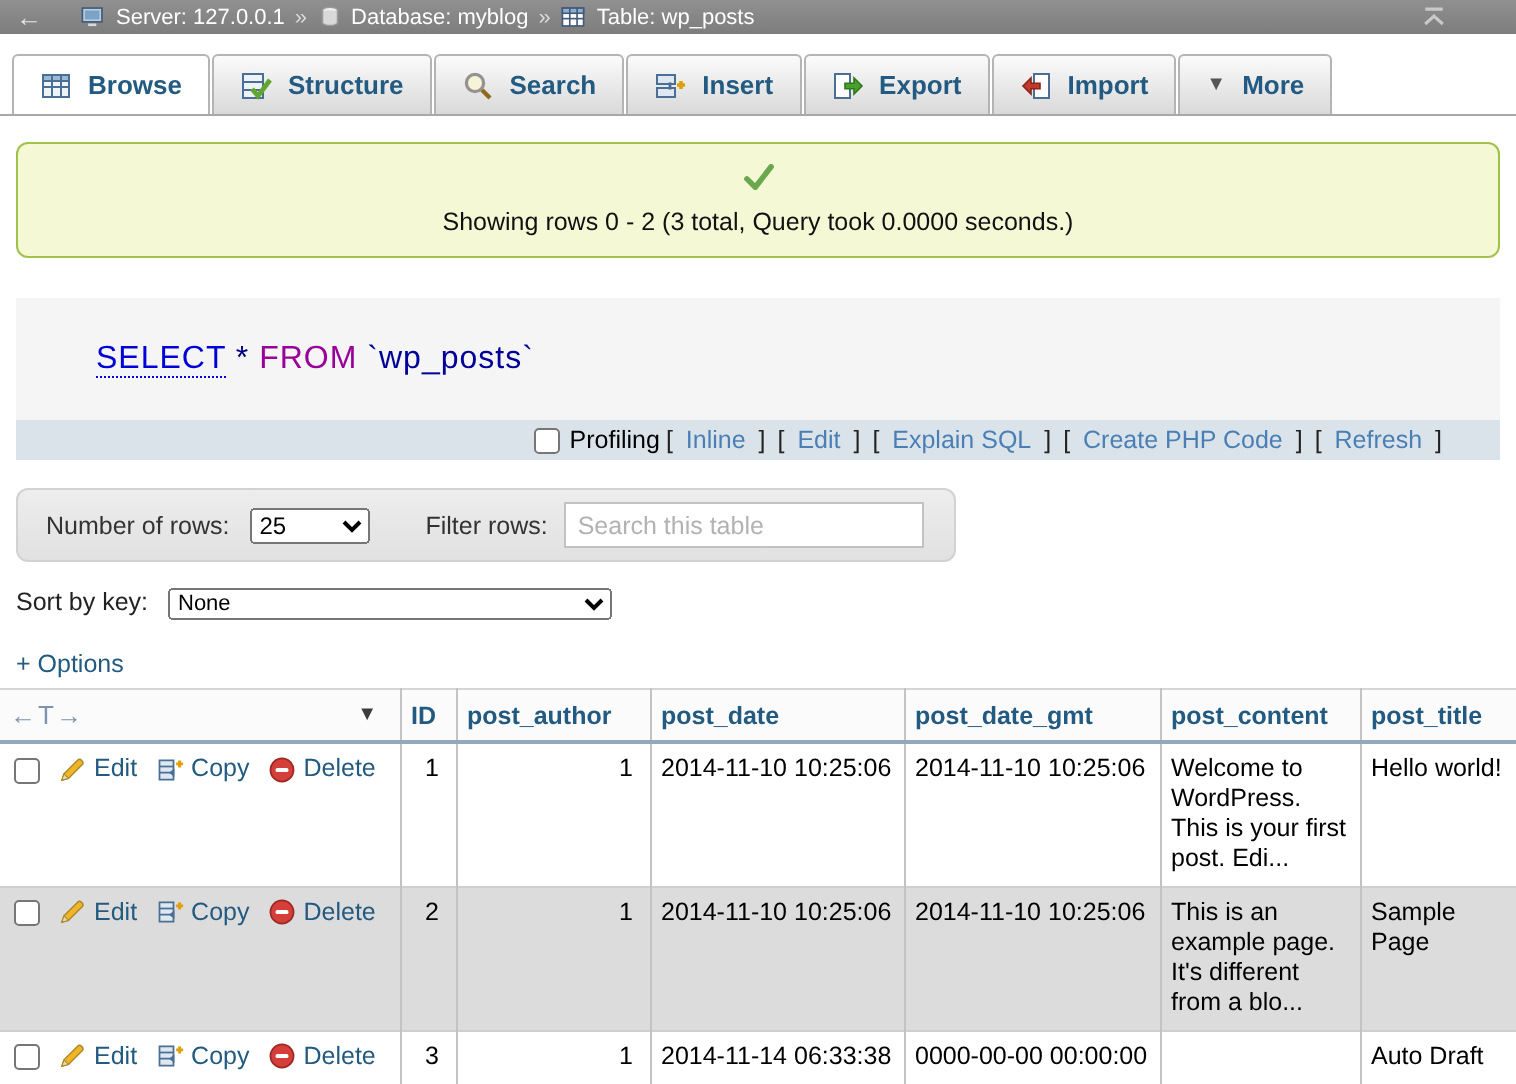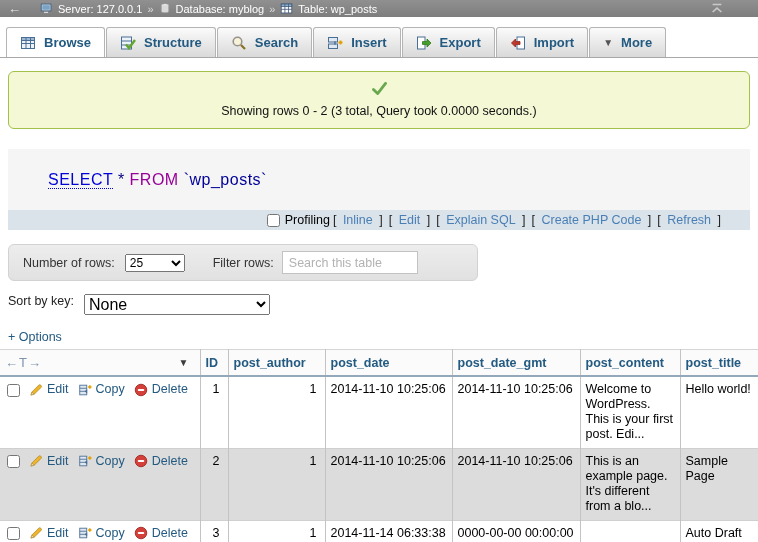--- a/index.html
+++ b/index.html
@@ -44,27 +44,27 @@
   .profilingbar a { color:#4a7fb5; }
   .profilingbar .bracket { color:#222; margin:0 3px; white-space:pre; }
 
   
   .rowsbar { margin:14px 0 0 8px; width:470px; height:37px; background:linear-gradient(#ededed,#e1e1e1);
              border:1px solid #d2d2d2; border-radius:6px; display:flex; align-items:center;
              padding:0 14px; color:#333; font-size:12.5px; }
   .rowsbar .lbl { margin-right:10px; }
   .rowsbar select { width:60px; font-size:12px; }
   .rowsbar .filter-lbl { margin-left:28px; margin-right:8px; }
-  .rowsbar input { width:136px; height:23px; border:1px solid #c2c2c2; padding:2px 6px;
+  .rowsbar input { width:180px; height:23px; border:1px solid #c2c2c2; padding:2px 6px;
                    font-size:12.5px; color:#333; font-family:"Liberation Sans",sans-serif; }
   .rowsbar input::placeholder { color:#b2b2b2; }
 
   .sortrow { margin:13px 0 0 8px; display:flex; font-size:12.5px; color:#222; }
   .sortrow .lbl { margin-right:10px; }
-  .sortrow select { width:186px; font-size:16px; }
+  .sortrow select { width:222px; font-size:11px; }
 
   .optionsrow { margin:15px 0 0 8px; }
   .optionsrow a { color:#235a81; font-size:12.5px; }
 
   
   table.data { width:758px; border-collapse:collapse; table-layout:fixed; margin-top:5px; border-top:1px solid #d5d5d5; }
   table.data th, table.data td { border-right:1px solid #c3c3c3; }
   table.data th:last-child, table.data td:last-child { border-right:none; }
   thead th { color:#235a81; font-weight:bold; text-align:left; padding:5px 5px;
              background:#fbfbfb; border-bottom:2px solid #93a8bb; font-size:12.5px; }

